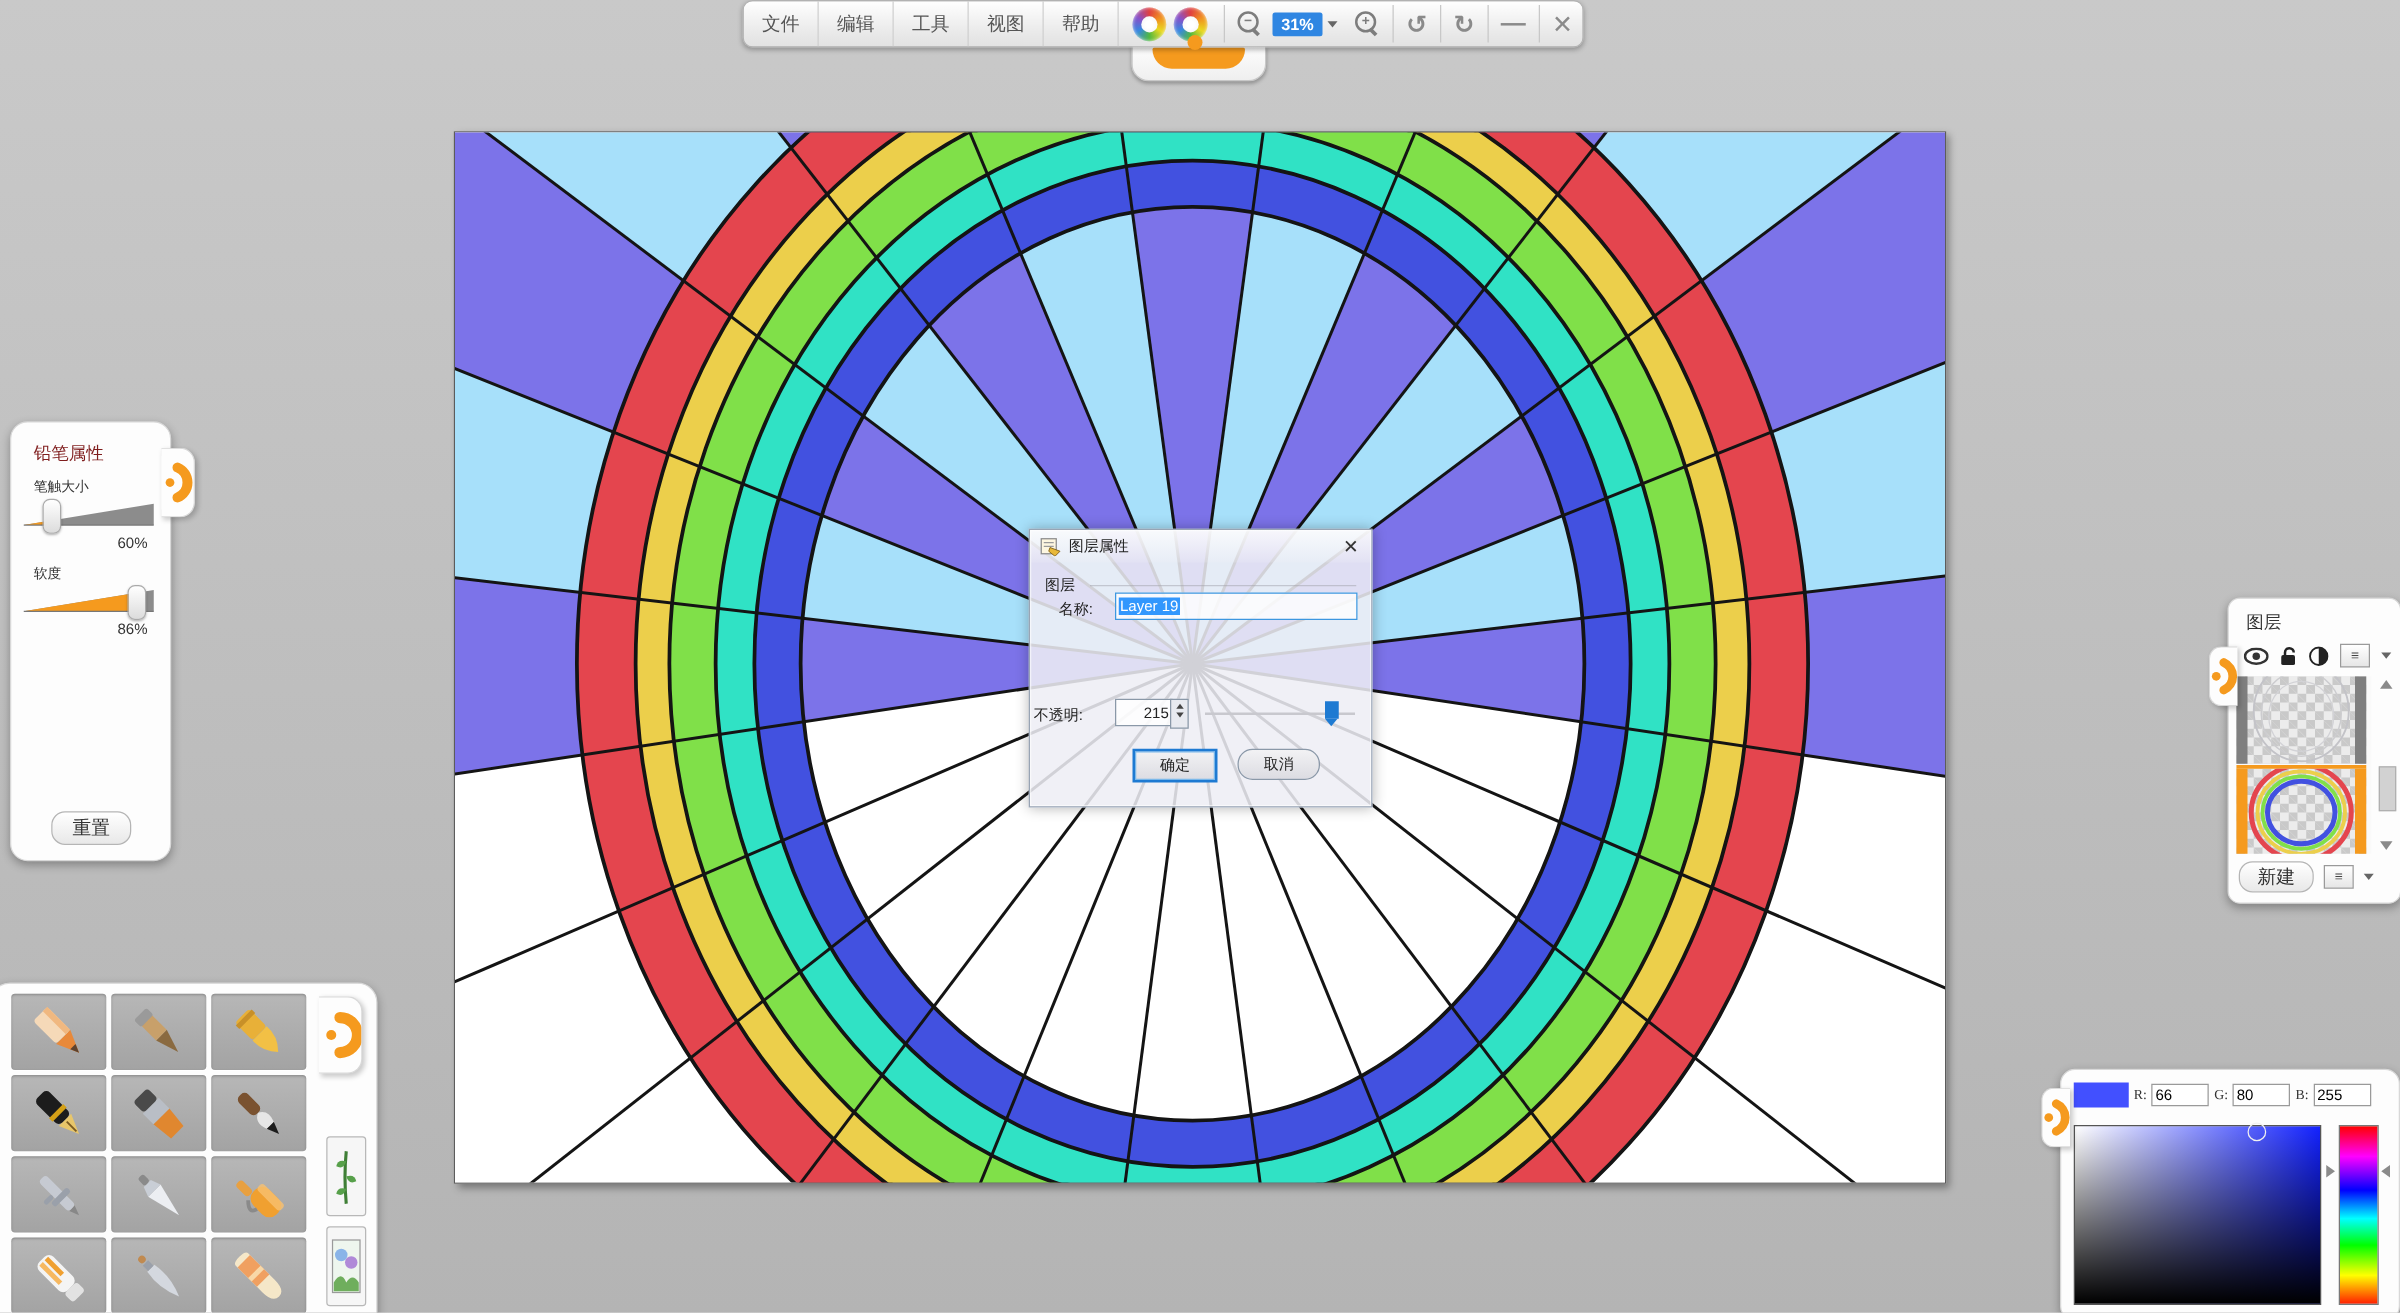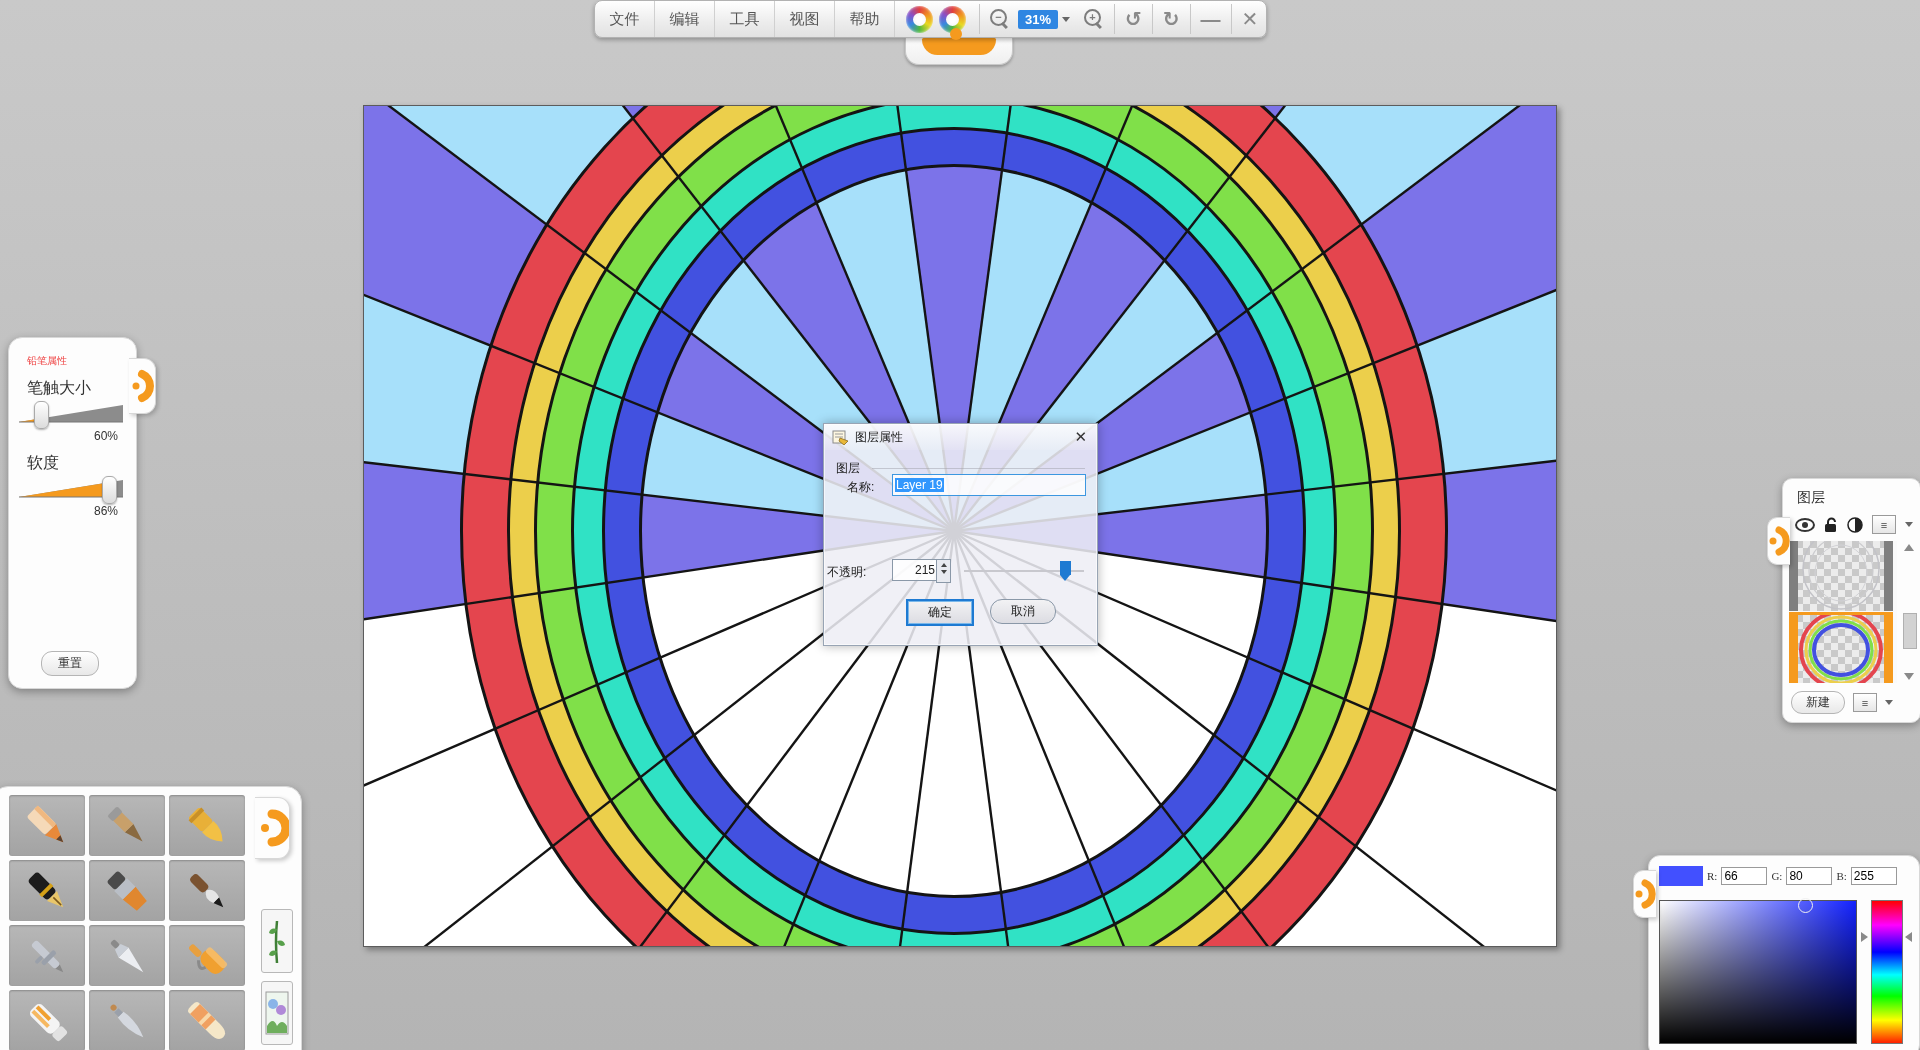--- a/index.html
+++ b/index.html
@@ -39,28 +39,28 @@
     box-shadow:3px 3px 6px rgba(0,0,0,.35);z-index:5;}
   #canvas svg{display:block;}
   
   .panel{background:#fdfdfd;border:1px solid #d8d8d8;border-radius:14px;
     box-shadow:0 3px 8px rgba(0,0,0,.3);z-index:20;}
   .handle{position:absolute;background:#fdfdfd;border:1px solid #d8d8d8;
     box-shadow:2px 2px 4px rgba(0,0,0,.2);}
   .handle svg{display:block;}
   
   #pencil-panel{left:8px;top:337px;width:127px;height:350px;padding:0;}
-  #pencil-panel .title{font-size:10px;color:#ef4444;margin:16px 0 10px 18px;}
-  #pencil-panel .lbl{font-size:16px;color:#333;margin:10px 0 2px 18px;}
+  #pencil-panel .title{font-size:14px;color:#7f1d1d;margin:16px 0 10px 18px;}
+  #pencil-panel .lbl{font-size:11px;color:#333;margin:10px 0 2px 18px;}
   .wedge-slider{position:relative;width:110px;height:26px;margin-left:8px;}
   .wedge-slider svg{position:absolute;left:0;top:0;}
   .thumb{position:absolute;top:0px;width:13px;height:26px;border-radius:6px;
     background:linear-gradient(#ffffff,#dcdcdc);border:1px solid #aaa;box-shadow:0 1px 2px rgba(0,0,0,.3);}
   .pct{font-size:12px;color:#333;text-align:right;margin:2px 18px 6px 0;}
-  .pill-btn{display:block;margin:0 auto;padding:3px 16px;font-size:12px;color:#333;
+  .pill-btn{display:block;margin:0 auto;padding:3px 16px;font-size:15px;color:#333;
     background:linear-gradient(#ffffff,#e8e8e8);border:1px solid #b5b5b5;border-radius:11px;text-align:right;}
   #pencil-reset{position:absolute;bottom:12px;left:32px;}
   
   #tool-palette{left:-8px;top:786px;width:308px;height:280px;border-radius:16px;}
   #tool-grid{position:absolute;left:16px;top:8px;display:grid;grid-template-columns:repeat(3,76px);
     grid-auto-rows:61px;gap:4px;}
   .tool-tile{background:linear-gradient(#b7b7b7,#a3a3a3);border-radius:3px;
     box-shadow:inset 0 1px 2px rgba(0,0,0,.25),0 1px 0 #fff;display:flex;align-items:center;justify-content:center;}
   #tool-side{position:absolute;right:4px;top:4px;width:40px;}
   .side-btn{width:30px;height:62px;margin:8px auto 0;background:#f6f6f6;border:1px solid #b8b8b8;

